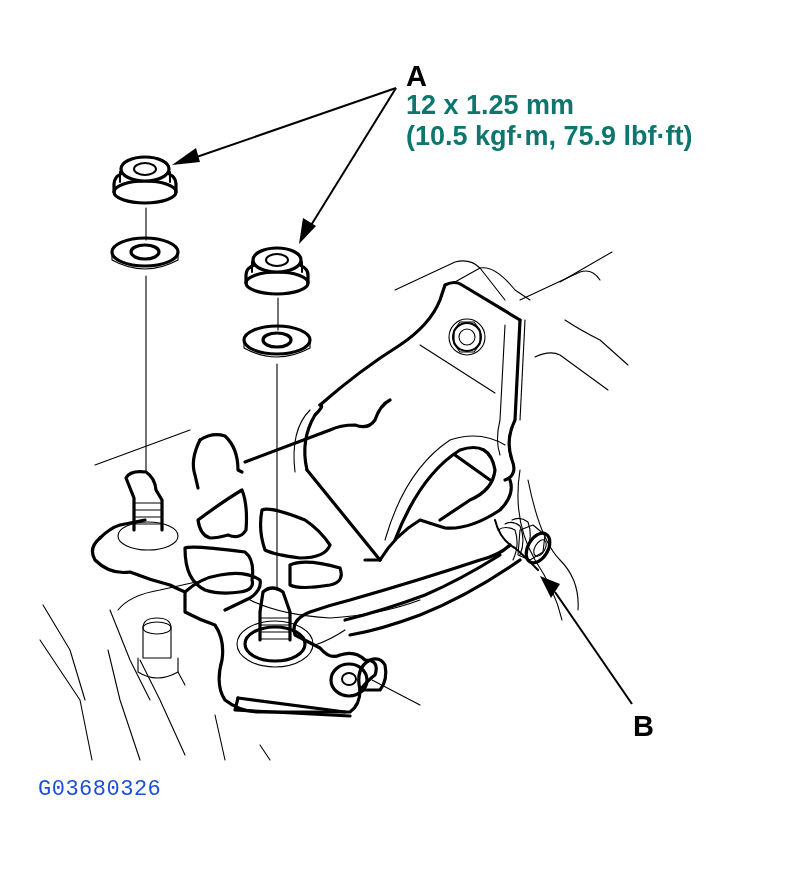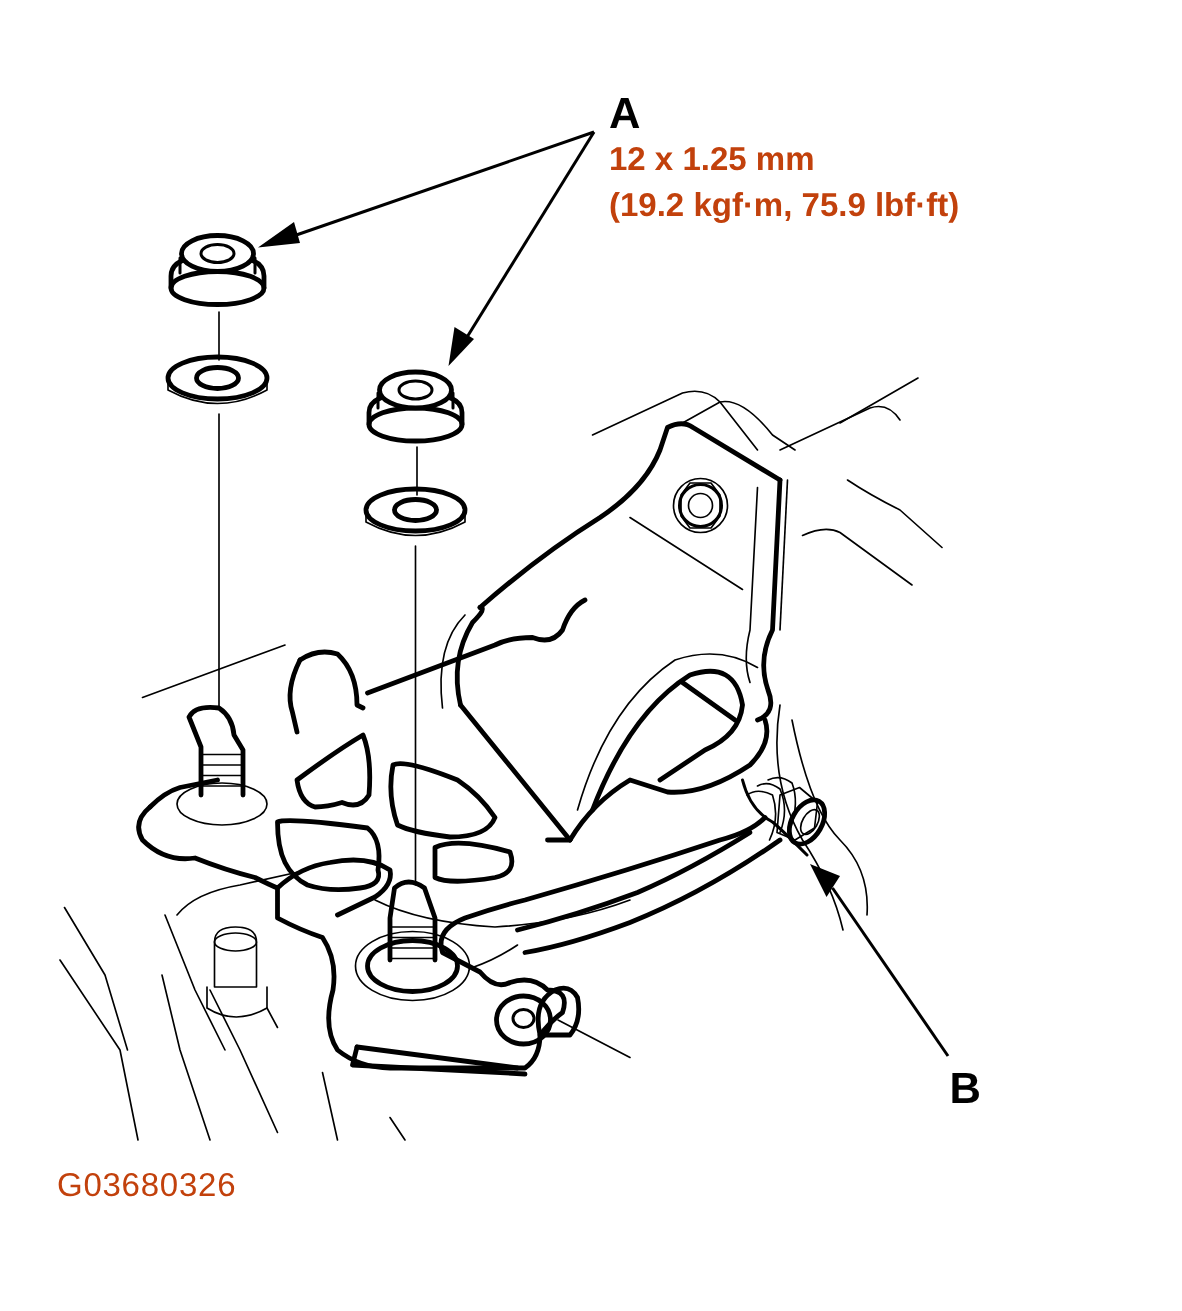--- a/index.html
+++ b/index.html
@@ -1,21 +1,21 @@
 <!DOCTYPE html>
 <html><head>
 <meta charset="utf-8">
 <style>
   html, body { margin: 0; padding: 0; background: #ffffff; }
   body { width: 788px; height: 874px; position: relative; overflow: hidden; }
   .canvas { position: absolute; left: 0; top: 0; width: 788px; height: 874px; }
-  .label-block { position: absolute; left: 406px; top: 74px; font-family: "Liberation Sans", sans-serif; color: #c2410c; line-height: 31px; font-size: 22px; }
+  .label-block { position: absolute; left: 406px; top: 74px; font-family: "Liberation Sans", sans-serif; color: #0f766e; line-height: 31px; font-size: 27px; }
   .label-block .bold { font-weight: bold; }
   .callout-letter { position: absolute; font-family: "Liberation Sans", sans-serif; font-weight: bold; font-size: 29px; color: #000; }
-  .fig-id { position: absolute; left: 38px; top: 777px; font-family: Liberation Sans, sans-serif; font-size: 22px; color: #c2410c; letter-spacing: 0.5px; }
+  .fig-id { position: absolute; left: 38px; top: 777px; font-family: Liberation Mono, monospace; font-size: 22px; color: #1d4ed8; letter-spacing: 0.5px; }
   svg .thick { stroke: #000; stroke-width: 3.2; fill: none; stroke-linejoin: round; stroke-linecap: round; }
   svg .med { stroke: #000; stroke-width: 2; fill: none; stroke-linejoin: round; stroke-linecap: round; }
   svg .thin { stroke: #000; stroke-width: 1.1; fill: none; stroke-linejoin: round; stroke-linecap: round; }
   svg .white { fill: #fff; }
 </style>
 </head>
 <body>
 
 <div class="canvas">
   <svg width="788" height="874" viewBox="0 0 788 874" xmlns="http://www.w3.org/2000/svg">
@@ -160,18 +160,18 @@
     <g>
       <line x1="632" y1="704" x2="555" y2="592" stroke="#000" stroke-width="2"></line>
       <polygon points="540,576 560,584 551,598" fill="#000"></polygon>
     </g>
   </svg>
 </div>
 
 <div class="callout-letter" style="left:406px; top:60px;">A</div>
 <div class="label-block" style="top:90px;">
   <div class="bold">12 x 1.25 mm</div>
-  <div class="bold">(19.2 kgf·m, 75.9 lbf·ft)</div>
+  <div class="bold">(10.5 kgf·m, 75.9 lbf·ft)</div>
 </div>
 
 <div class="callout-letter" style="left:633px; top:710px;">B</div>
 
 <div class="fig-id">G03680326</div>
 
 </body></html>

